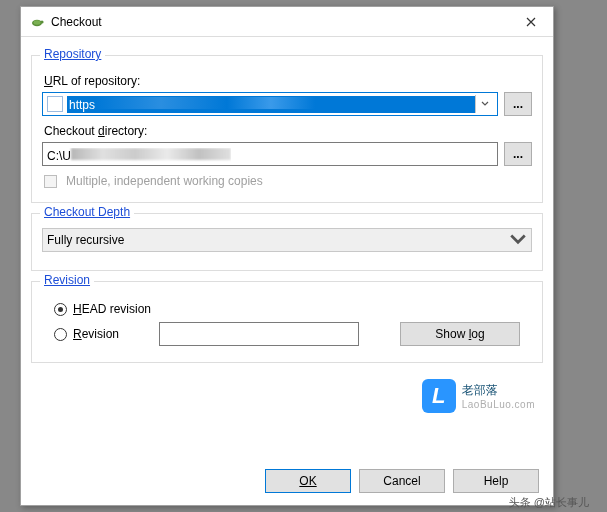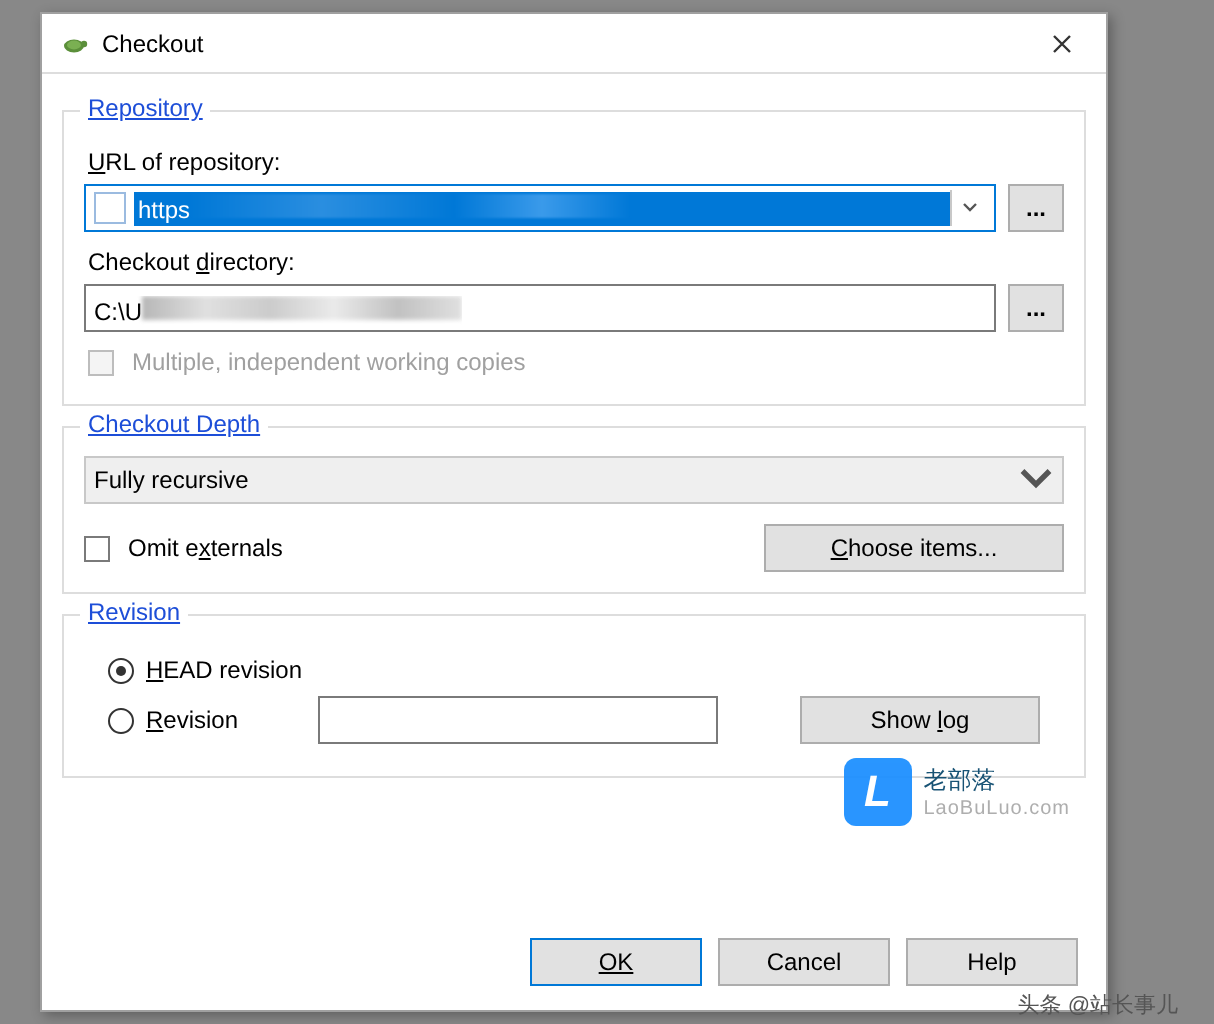--- a/index.html
+++ b/index.html
@@ -132,29 +132,20 @@
         <div class="select">
           <span class="sv">Fully recursive</span>
           <span class="dd">
             <svg viewBox="0 0 8 8">
                 <path d="M1 2 L4 5 L7 2" stroke="#555" stroke-width="1.2" fill="none"></path>
               </svg>
           </span>
         </div>
       </div>
 
-      <div class="depth-row2">
-        <div class="checkbox-row" style="margin:0">
-          <span class="chk"></span>
-          <span>Omit e<span class="underline">x</span>ternals</span>
-        </div>
-        <div class="btn" style="min-width:150px">
-            <span><span class="underline">C</span>hoose items...</span>
-          </div>
-      </div>
     </div>
 
     <div class="group revision-group">
       <span class="group-label">Revision</span>
 
       <div class="radio-row">
         <span class="radio">
             <span class="dot"></span>
           </span>
         <span><span class="underline">H</span>EAD revision</span>

